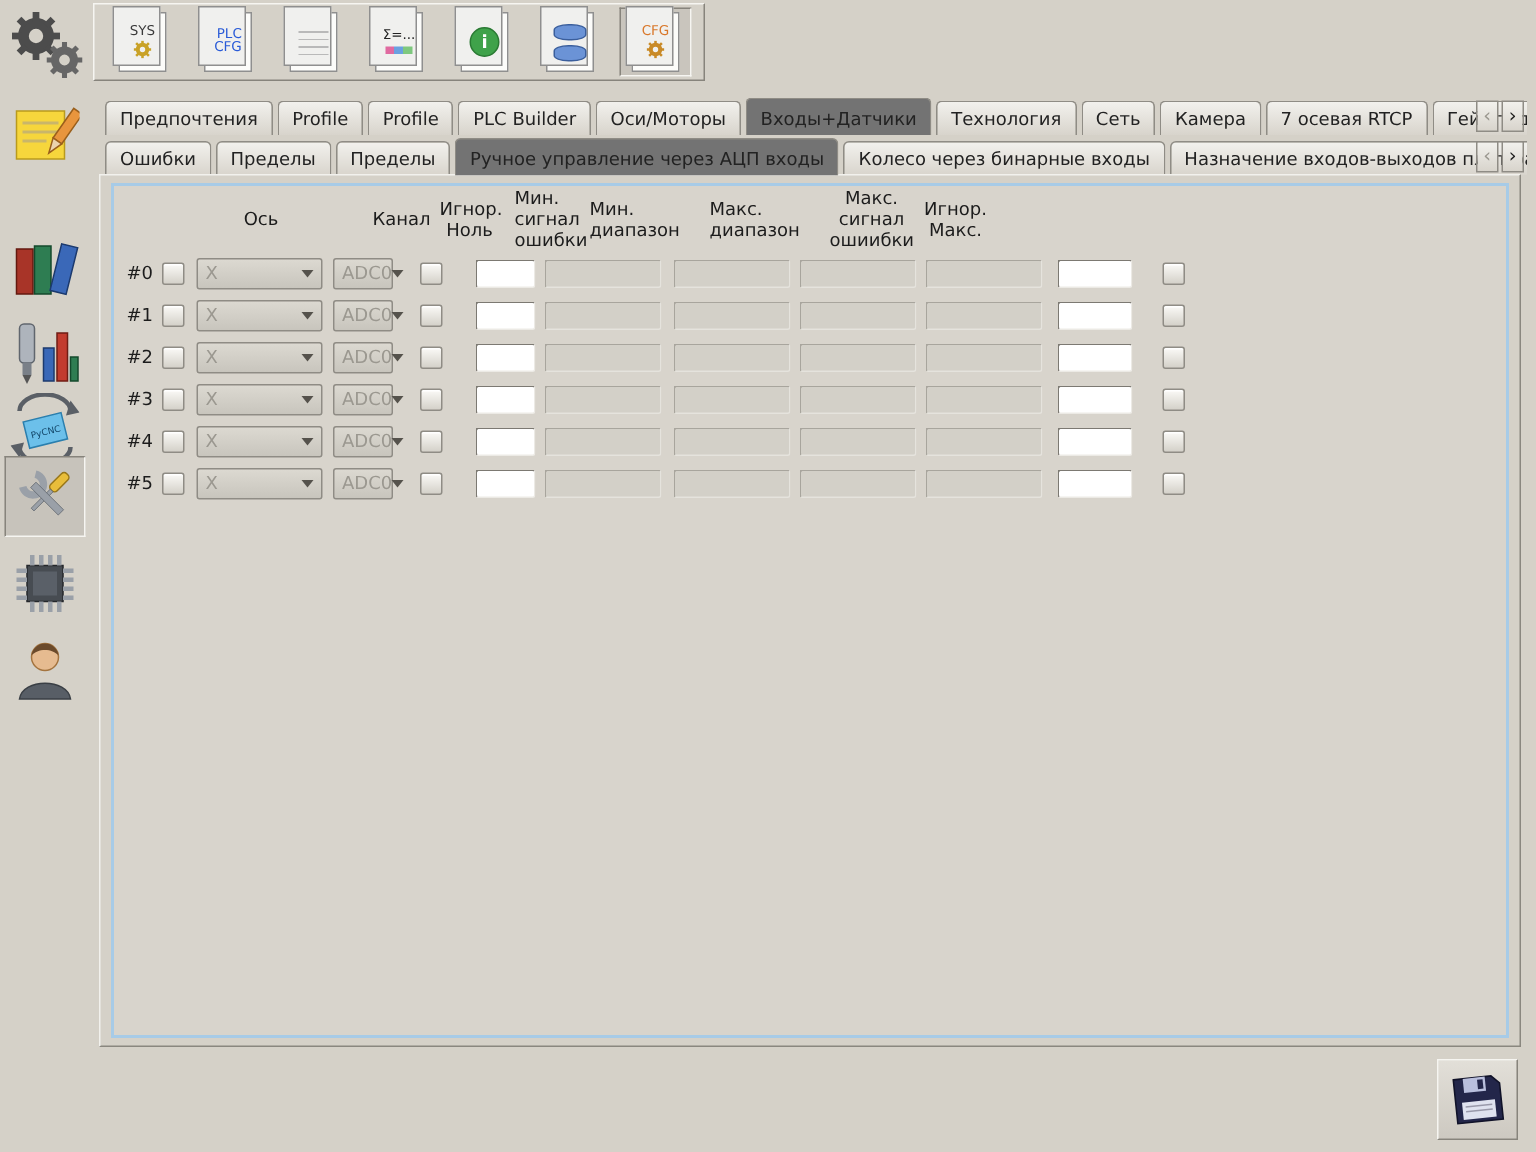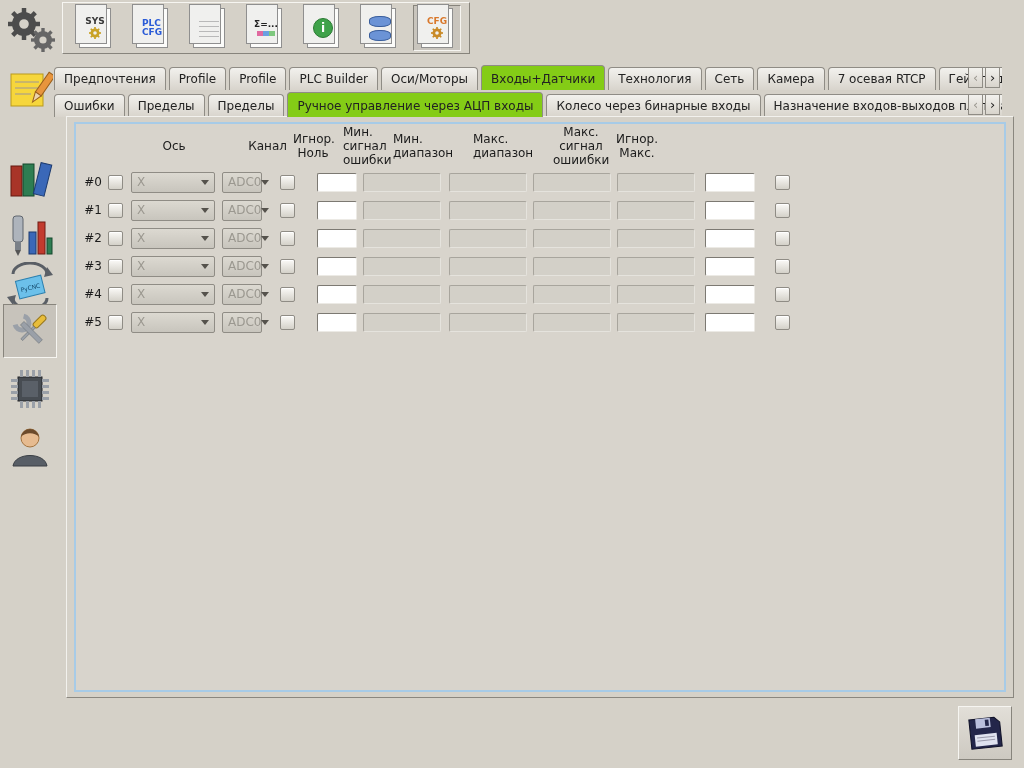--- a/index.html
+++ b/index.html
@@ -14,38 +14,38 @@
     position:absolute;left:62px;top:2px;height:52px;display:flex;align-items:center;gap:9px;
     padding:2px 8px;background:#d5d1c8;box-sizing:border-box;
     border:1px solid;border-color:#f6f5f1 #87847c #87847c #f6f5f1;
   }
   .tool-btn{width:48px;height:46px;display:flex;align-items:center;justify-content:center;position:relative}
   .tool-btn.pressed{border:1px solid;border-color:#87847c #f6f5f1 #f6f5f1 #87847c;background:#c9c5bd;box-sizing:border-box}
   .doc{position:relative;z-index:0;width:30px;height:38px;background:#fcfcfa;border:1px solid #8f8f8f;
        display:flex;flex-direction:column;align-items:center;justify-content:center;gap:1px}
   .doc::before{content:"";position:absolute;left:-5px;top:-5px;width:100%;height:100%;
        background:#f0f0ee;border:1px solid #8f8f8f;z-index:-1}
-  .doc-label{font-size:9px;font-weight:bold;white-space:pre-line;text-align:left;line-height:1.05}
+  .doc-label{font-size:9px;font-weight:normal;white-space:pre-line;text-align:right;line-height:1.05}
   .lbl-sys{color:#3a3a3a}.lbl-plc{color:#2a5bd7}.lbl-sum{color:#222}.lbl-cfg{color:#d9782b}
   .doc-lines{width:20px;height:22px;background:repeating-linear-gradient(#0000 0 4px,#b9b9b9 4px 5px)}
   .sum-bars{width:18px;height:5px;background:linear-gradient(90deg,#e06aa0 0 33%,#6aa0e0 33% 66%,#7ec87e 66%)}
   .info-dot{width:18px;height:18px;border-radius:50%;background:#3fa24a;border:1px solid #2a7a33;
        color:#fff;font-weight:bold;font-size:12px;line-height:18px;text-align:center}
   .db-cyl{width:20px;height:9px;background:#6b93d6;border:1px solid #3a5e9c;border-radius:10px/4px;margin:1px 0}
   
   .side-item{position:absolute;left:3px;width:54px;height:54px;display:flex;align-items:center;justify-content:center;box-sizing:border-box}
   .side-item.selected{border:1px solid;border-color:#87847c #f6f5f1 #f6f5f1 #87847c;background:#c7c3bb}
   
-  .tabs{position:absolute;left:54px;width:948px;height:27px;display:flex;align-items:flex-end;
+  .tabs{position:absolute;left:70px;width:948px;height:27px;display:flex;align-items:flex-end;
         overflow:hidden;padding-right:34px;box-sizing:border-box}
   .tabs1{top:63px}.tabs2{top:90px}
   .tab{flex:0 0 auto;border:1px solid #8f8c85;border-bottom:none;border-radius:4px 4px 0 0;
        background:linear-gradient(#f2f1ed,#d8d4cc);padding:4px 9px;margin-right:3px;
        font-size:12px;white-space:nowrap;color:#222;cursor:default}
-  .tab.active{background:#84cc16;padding-top:6px;position:relative;z-index:2}
+  .tab.active{background:#737373;padding-top:6px;position:relative;z-index:2}
   .tab-scroll{position:absolute;right:2px;bottom:2px;display:flex;gap:2px}
   .scroll-btn{width:15px;height:21px;border:1px solid #8f8c85;background:linear-gradient(#f2f1ed,#d8d4cc);
        display:flex;align-items:center;justify-content:center;font-size:13px;box-sizing:border-box}
   .scroll-btn.disabled{color:#9a978f}
   
   .page{position:absolute;left:66px;top:116px;width:948px;height:582px;background:#d5d1c8;
         border:1px solid;border-color:#f2f1ed #8a877f #8a877f #f2f1ed;box-sizing:border-box}
   .blue-panel{position:absolute;left:7px;top:5px;right:7px;bottom:5px;border:2px solid #a7cbe7;background:#d8d4cc}
   .table{position:absolute;left:2px;top:0;right:2px}
   .hdr-row{display:flex;align-items:center;height:42px;padding-top:2px;font-size:12px;line-height:1.15}

